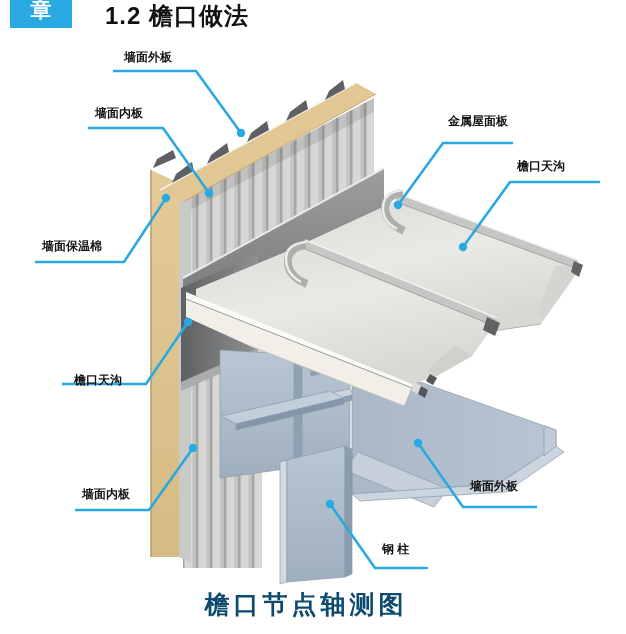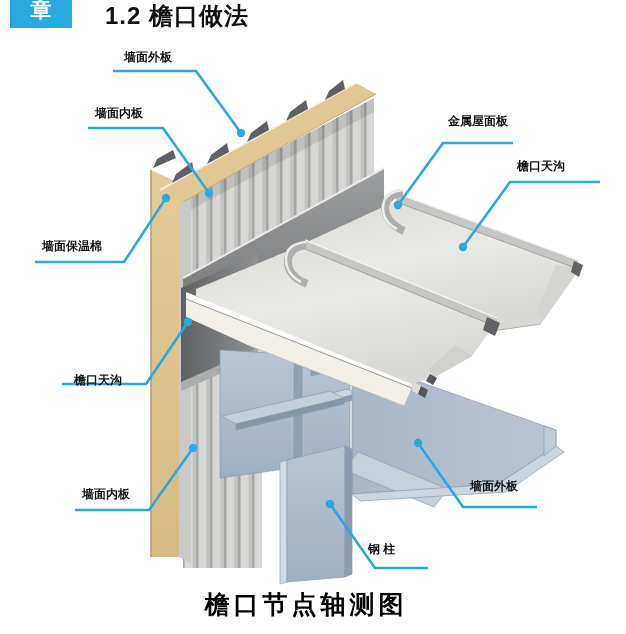--- a/index.html
+++ b/index.html
@@ -6,21 +6,21 @@
   .page{position:relative;width:626px;height:634px;background:#fff;overflow:hidden;
         font-family:"Liberation Sans","DejaVu Sans",sans-serif;}
   .badge{position:absolute;left:10px;top:0;width:62px;height:28px;background:#29a9e1;
          overflow:hidden;display:flex;align-items:center;justify-content:center;}
   .badge span{color:#fff;font-size:21px;font-weight:700;line-height:1;margin-top:-9px;}
   .doc-title{position:absolute;left:76px;top:0px;font-size:24px;font-weight:700;color:#111;
              letter-spacing:1px;white-space:nowrap;margin-left:29px;}
   .fig{position:absolute;left:0;top:0;width:626px;height:634px;}
   .lbl{position:absolute;font-size:12px;font-weight:600;color:#111;white-space:nowrap;line-height:1.2;}
   .caption{position:absolute;left:0;top:588px;width:612px;text-align:center;font-size:25px;
-           font-weight:700;letter-spacing:4px;color:#000000;}
+           font-weight:700;letter-spacing:4px;color:#0c4a6e;}
 </style>
 </head>
 <body>
 
 <div class="page">
 
   <div class="badge">
     <span>章</span>
   </div>
   <div class="doc-title">1.2 檐口做法</div>
@@ -159,16 +159,16 @@
   </svg>
 
   <div class="lbl" style="left:124px;top:50px">墙面外板</div>
   <div class="lbl" style="left:95px;top:106px">墙面内板</div>
   <div class="lbl" style="left:42px;top:239px">墙面保温棉</div>
   <div class="lbl" style="left:74px;top:373px">檐口天沟</div>
   <div class="lbl" style="left:82px;top:487px">墙面内板</div>
   <div class="lbl" style="left:448px;top:114px">金属屋面板</div>
   <div class="lbl" style="left:517px;top:159px">檐口天沟</div>
   <div class="lbl" style="left:470px;top:479px">墙面外板</div>
-  <div class="lbl" style="left:368px;top:542px">钢 柱</div>
+  <div class="lbl" style="left:382px;top:542px">钢 柱</div>
 
   <div class="caption">檐口节点轴测图</div>
 </div>
 
 </body></html>

